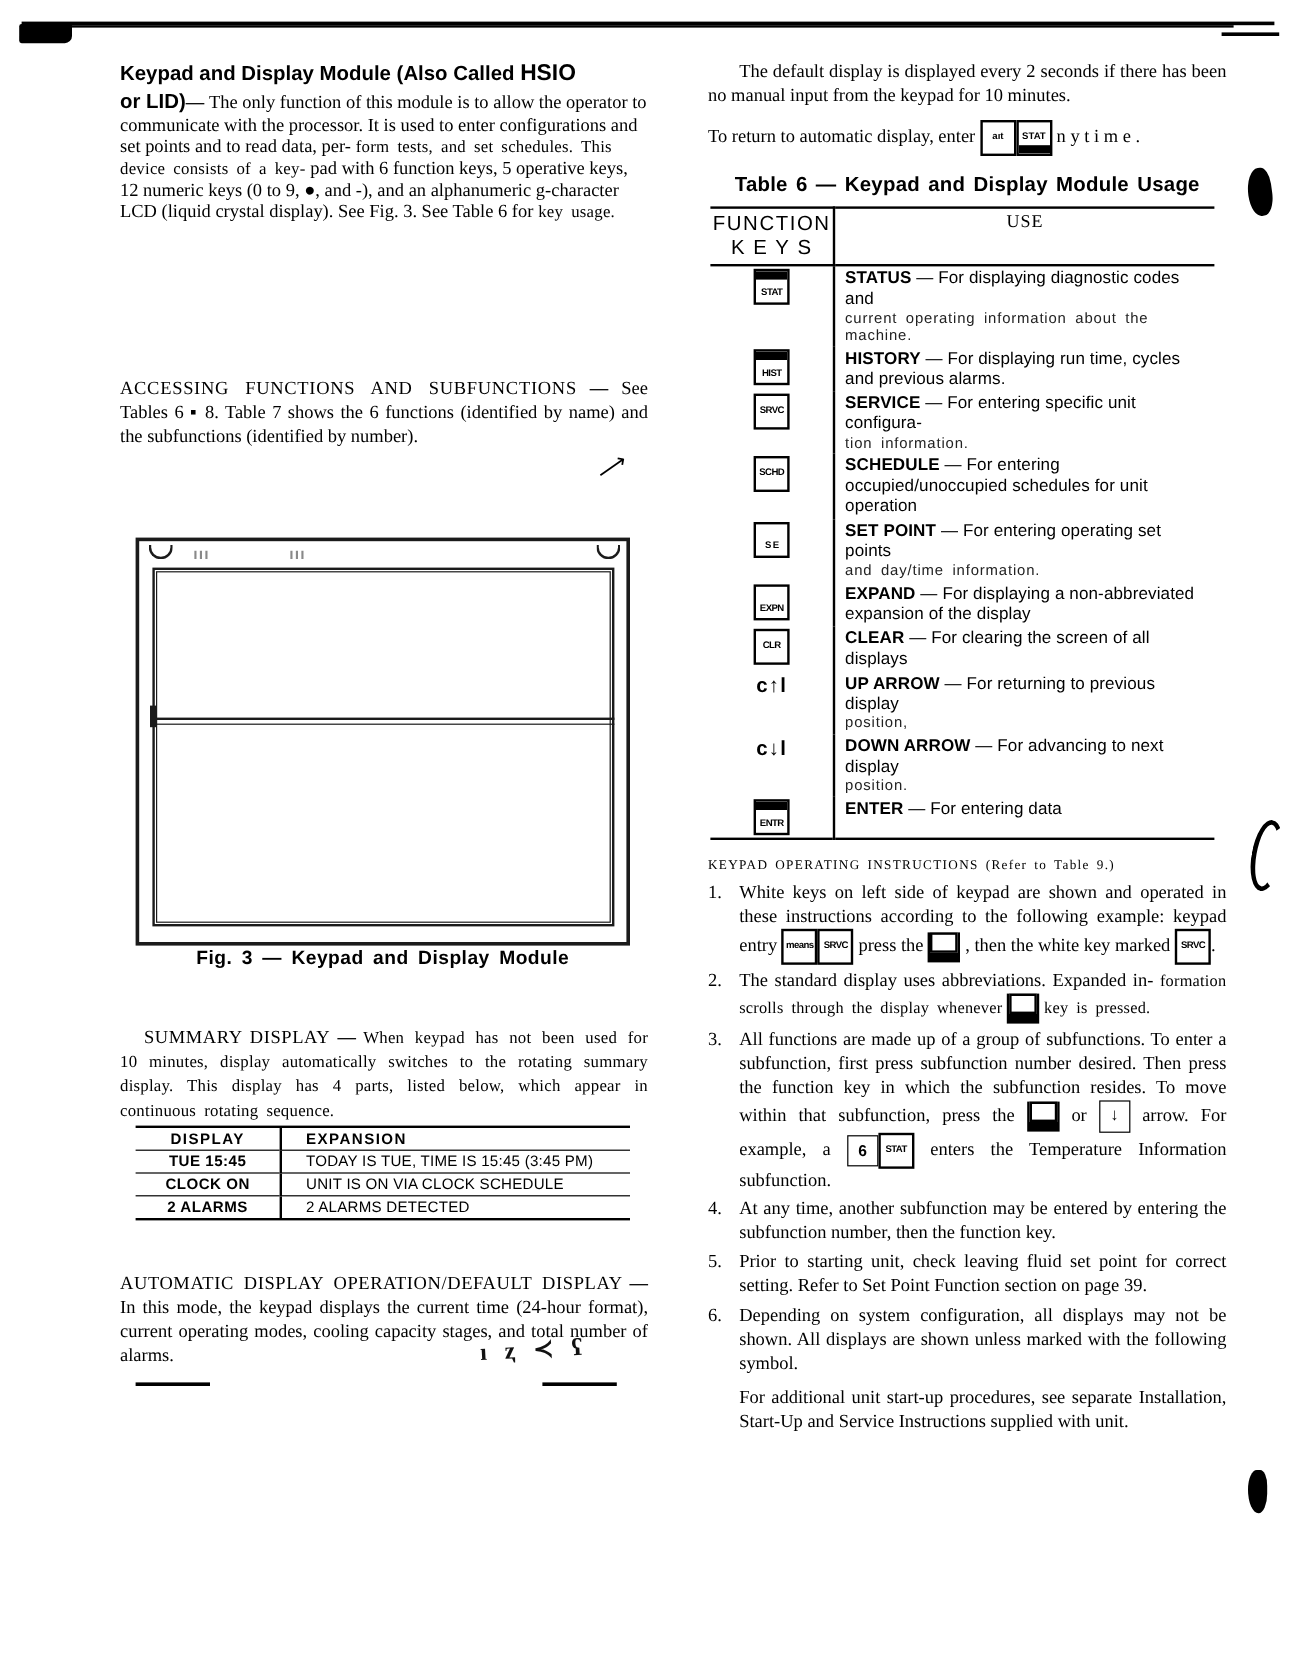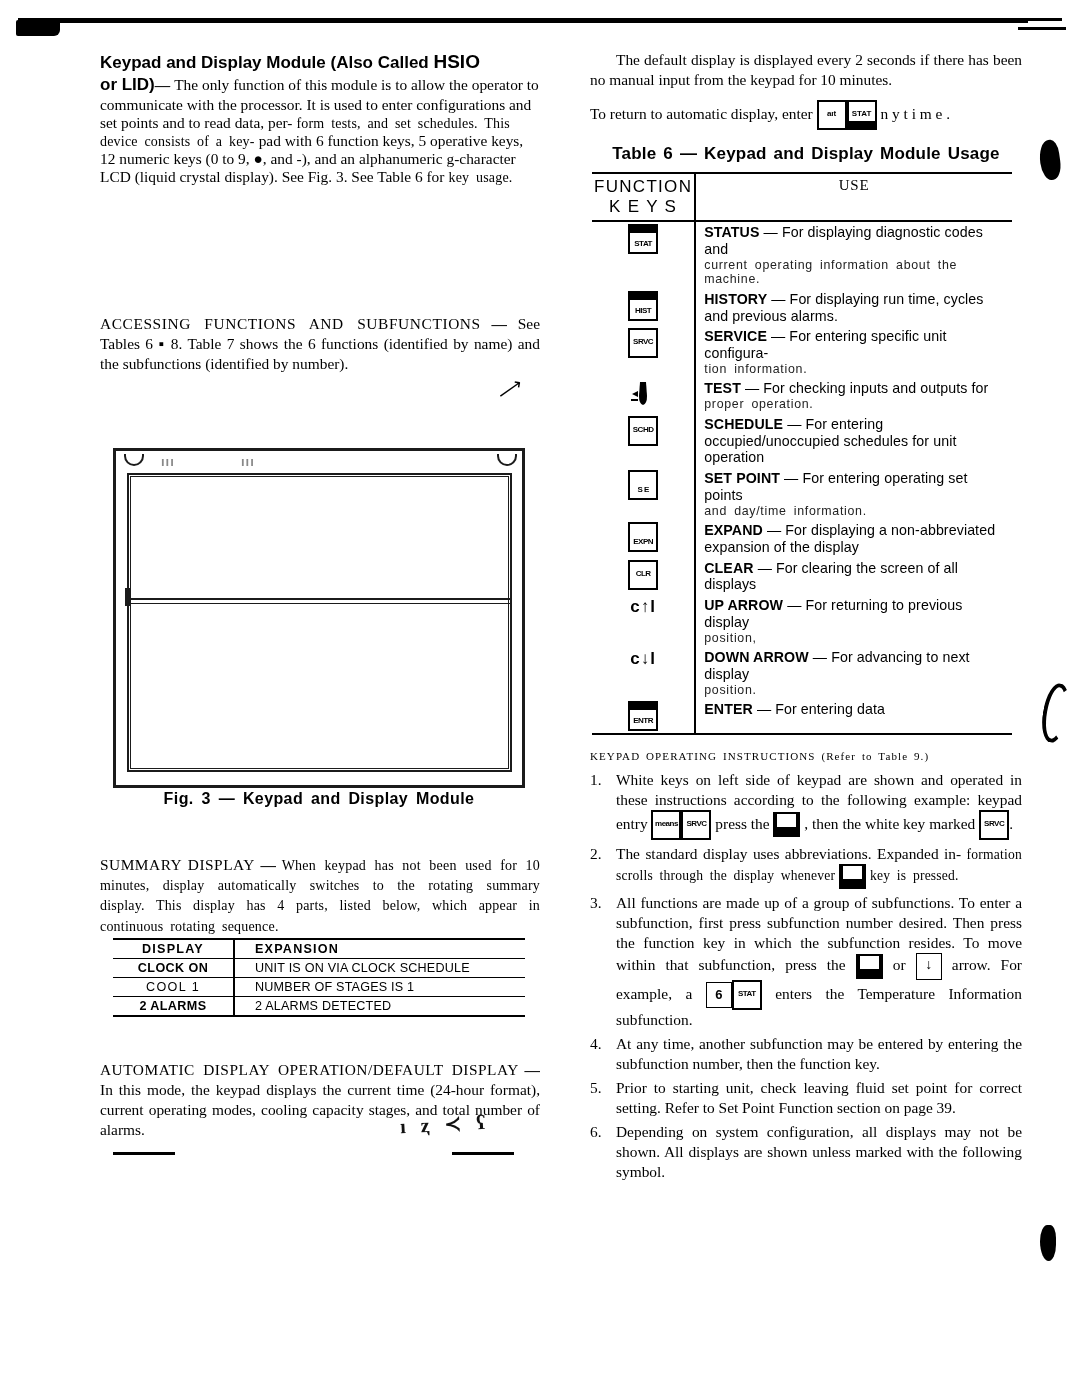--- a/index.html
+++ b/index.html
@@ -197,39 +197,39 @@
     <div class="fig-inner"></div>
     <div class="fig-inner2"></div>
     <div class="fig-divider"></div>
     <div class="fig-divider2"></div>
     <div class="fig-tab"></div>
   </div>
   <div class="fig-cap">Fig. 3 — Keypad and Display Module</div>
 
   <div style="position:absolute;left:100px;top:855px;width:440px;">
     <p>
-      <span style="letter-spacing:.5px;">SUMMARY DISPLAY</span>
+      <span style="letter-spacing:.5px;margin-left:20px;">SUMMARY DISPLAY</span>
       <b>—</b>
       <span class="squeeze">When keypad has not been used for 10 minutes, display automatically switches to the rotating summary display. This display has 4 parts, listed below, which appear in continuous rotating sequence.</span>
     </p>
   </div>
 
   <table class="sumtbl">
     <tbody>
         <tr class="r-top hdr">
       <td class="c1">DISPLAY</td>
       <td class="c2 vline">EXPANSION</td>
     </tr>
     <tr class="r-mid">
+      <td class="c1">TUE 15:45</td>
+      <td class="c2 vline">TODAY IS TUE, TIME IS 15:45 (3:45 PM)</td>
+    </tr>
+    <tr class="r-mid">
       <td class="c1">CLOCK ON</td>
       <td class="c2 vline">UNIT IS ON VIA CLOCK SCHEDULE</td>
-    </tr>
-    <tr class="r-mid lightrow">
-      <td class="c1">COOL 1</td>
-      <td class="c2 vline">NUMBER OF STAGES IS 1</td>
     </tr>
     <tr class="r-last">
       <td class="c1">2 ALARMS</td>
       <td class="c2 vline">2 ALARMS DETECTED</td>
     </tr>
   </tbody>
     </table>
 
   <div style="position:absolute;left:100px;top:1060px;width:440px;">
     <p>
@@ -295,37 +295,20 @@
           <span class="keycap blur"><span class="lbl">SRVC</span></span>
         </td>
         <td class="usecol">
           <b>SERVICE</b>
           <span>—</span>
           <span>For entering specific unit configura-</span>
           <span class="sub">tion information.</span>
         </td>
       </tr>
 
-      <tr>
-        <td class="keycol">
-          <span class="testglyph">
-            <svg width="30" height="30" viewBox="0 0 30 30" aria-hidden="true">
-              <path d="M16 2 L18 2 L19 16 Q19 24 15 25 Q11 24 11 16 L12 2 Z" fill="#000"></path>
-              <path d="M4 14 L10 11 L10 17 Z" fill="#000"></path>
-              <rect x="3" y="19" width="7" height="2" fill="#000"></rect>
-            </svg>
-          </span>
-        </td>
-        <td class="usecol">
-          <b>TEST</b>
-          <span>—</span>
-          <span>For checking inputs and outputs for</span>
-          <span class="sub">proper operation.</span>
-        </td>
-      </tr>
 
       <tr>
         <td class="keycol">
           <span class="keycap blur"><span class="lbl">SCHD</span></span>
         </td>
         <td class="usecol">
           <b>SCHEDULE</b>
           <span>—</span>
           <span>For entering occupied/unoccupied schedules for unit operation</span>
         </td>
@@ -447,18 +430,19 @@
         </li>
 
         <li>
           <span class="num">5.</span>
           <span>Prior to starting unit, check leaving fluid set point for correct setting. Refer to Set Point Function section on page 39.</span>
         </li>
 
         <li>
           <span class="num">6.</span>
           <span>Depending on system configuration, all displays may not be shown. All displays are shown unless marked with the following symbol.</span>
+          <span class="ind" style="margin-top:8px;">For additional unit start-up procedures, see separate Installation, Start-Up and Service Instructions supplied with unit.</span>
         </li>
       </ol>
     </div>
   </div>
 
 </div>
 
 </body></html>

